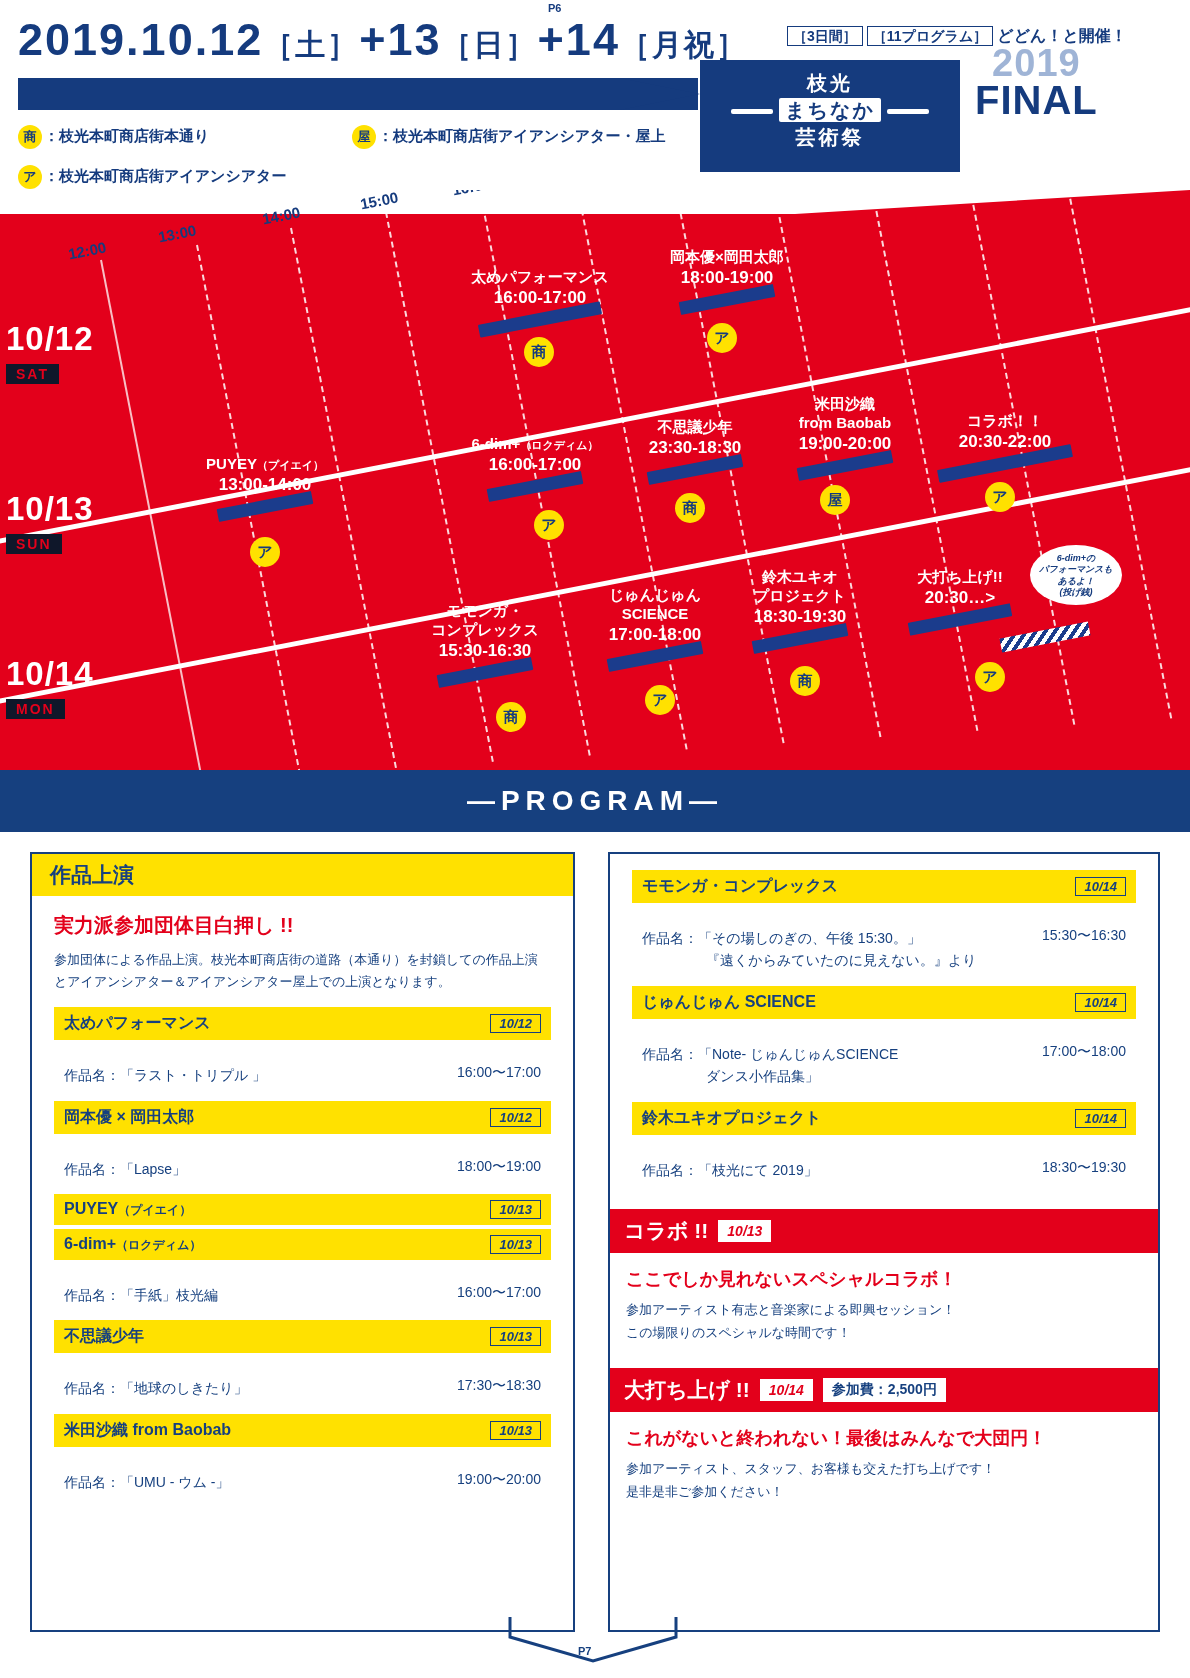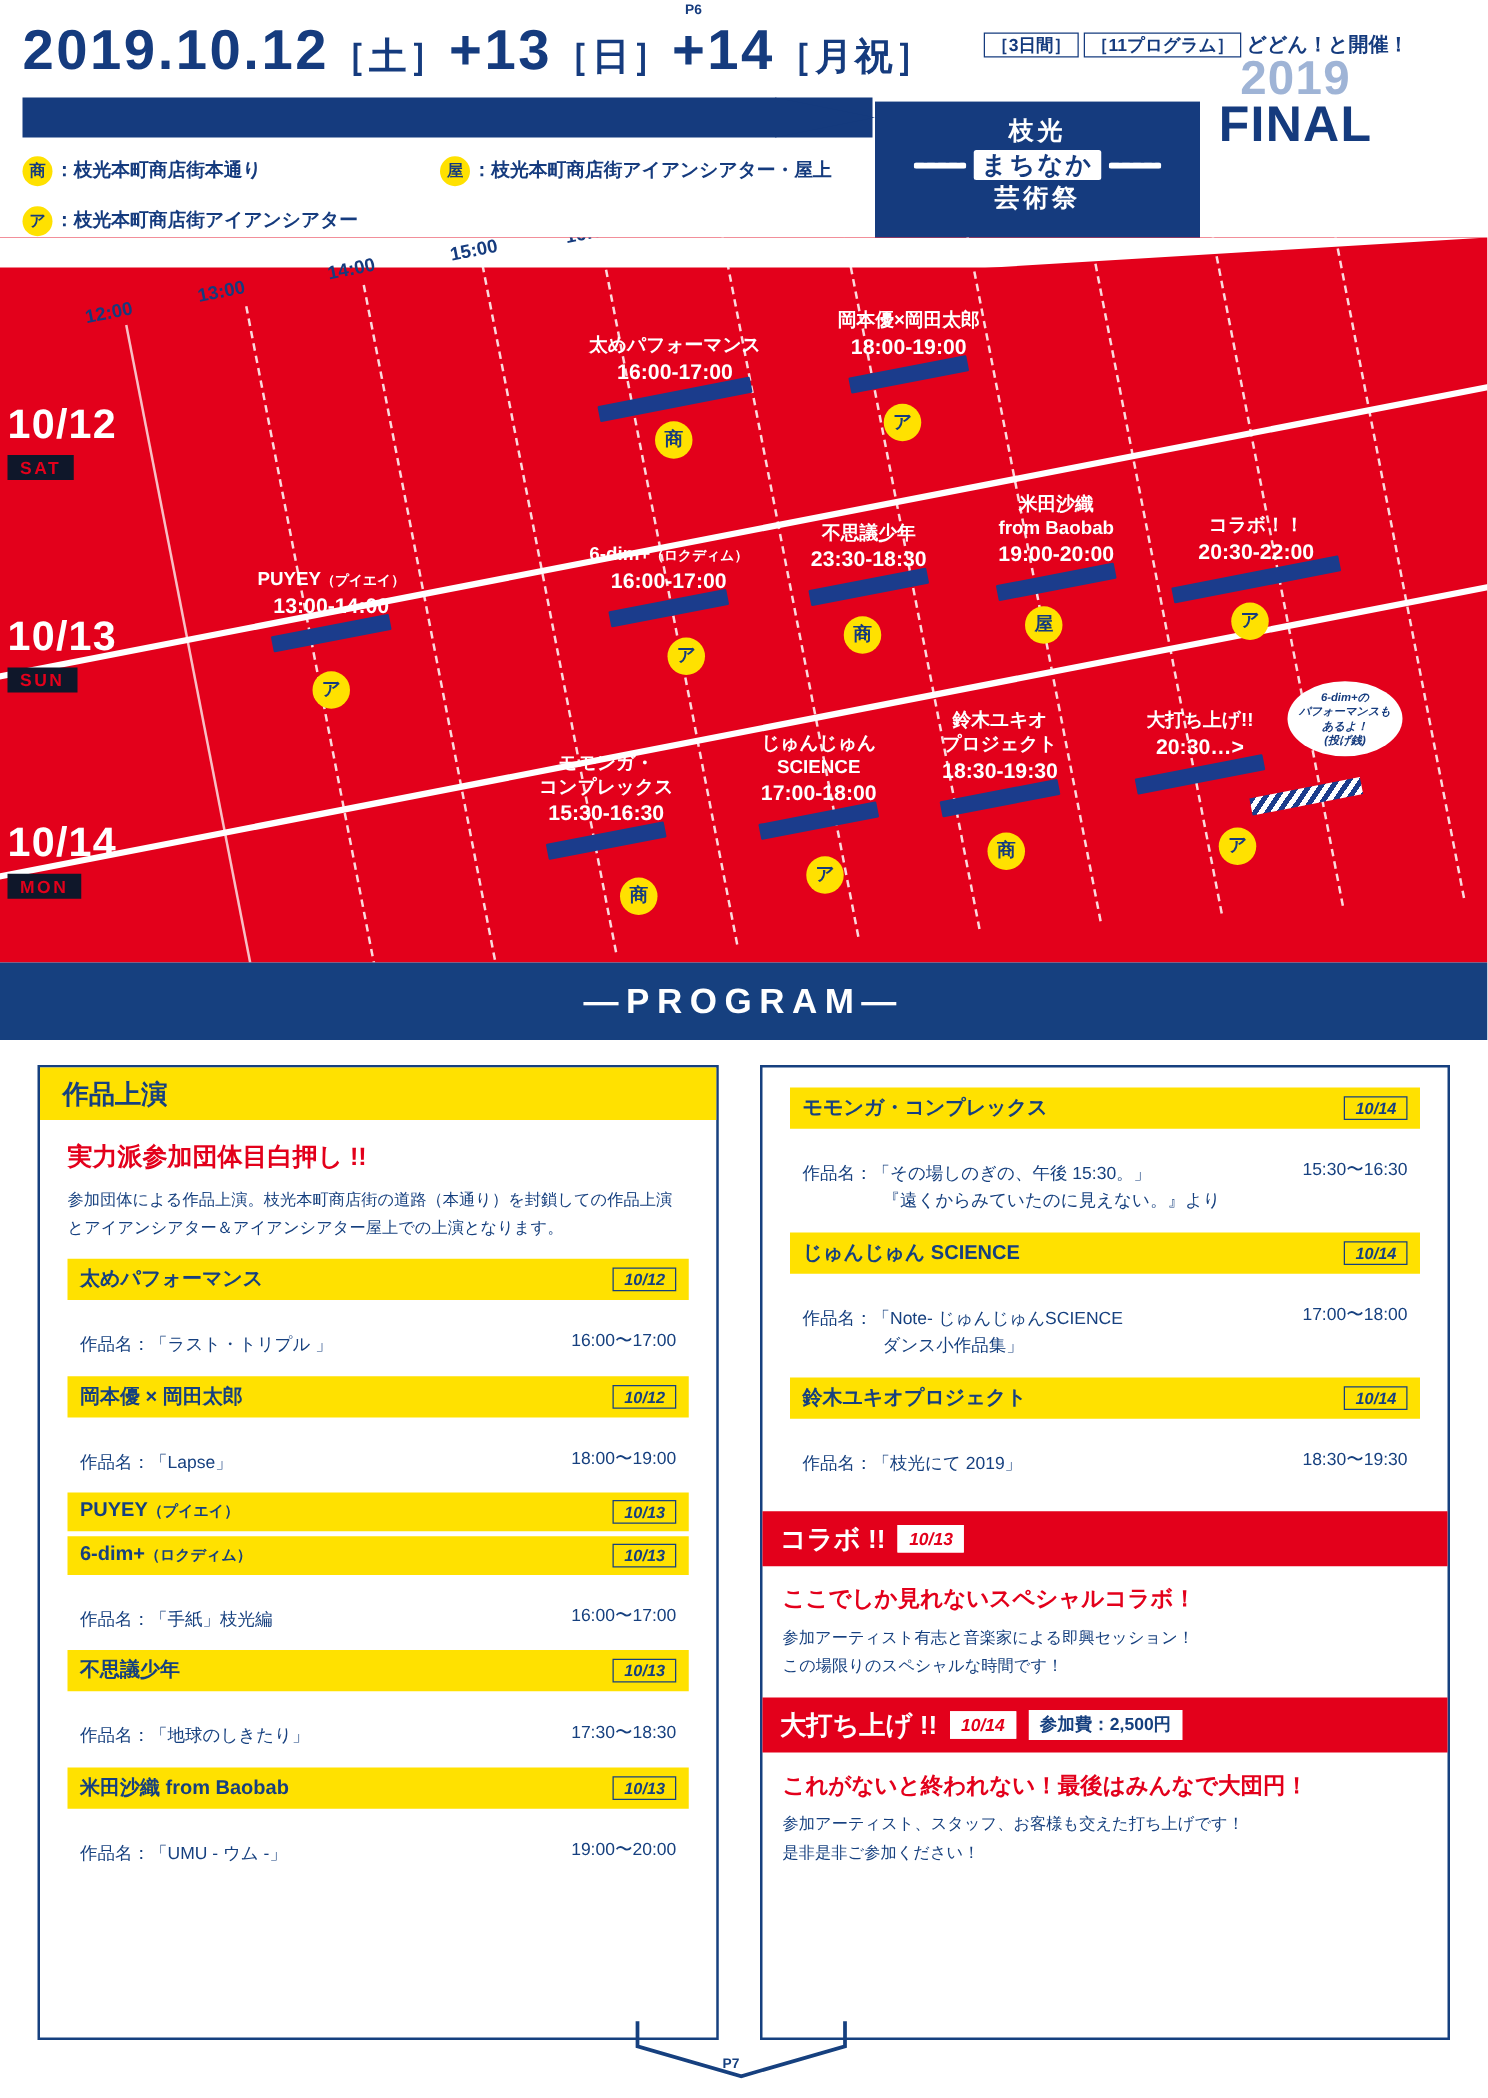--- a/index.html
+++ b/index.html
@@ -30,21 +30,20 @@
   }
   #banner-arrow {
     position:absolute; left:620px; top:78px; width:0; height:0;
     border-top:16px solid transparent; border-bottom:16px solid transparent;
     border-left:80px solid #153b7e;
   }
   #festival-logo {
     position:absolute; left:700px; top:60px; width:260px; height:112px;
     background:#153b7e; color:#fff; text-align:center;
     clip-path:polygon(0 0,100% 0,100% 100%,52% 100%,45% 118%,38% 100%,0 100%);
-    margin-top:21px;
   }
   #festival-logo .l1 { font-size:20px; font-weight:bold; margin-top:10px; letter-spacing:3px;}
   #festival-logo .l2 { font-size:20px; font-weight:bold; letter-spacing:2px; }
   #festival-logo .l2 span { background:#fff; color:#153b7e; padding:1px 6px; border-radius:2px;}
   #festival-logo .l3 { font-size:20px; font-weight:bold; letter-spacing:3px; }
   #festival-logo .dash { display:inline-block; width:42px; border-top:3px dashed #fff; vertical-align:middle; margin:0 6px;}
   #final-logo { position:absolute; left:975px; top:46px; text-align:center; color:#153b7e;}
   #final-logo .y { font-size:38px; font-weight:bold; letter-spacing:1px; line-height:0.9; color:#9fb4d6;}
   #final-logo .f { font-size:40px; font-weight:bold; letter-spacing:1px; line-height:1;}
 
@@ -409,21 +408,21 @@
       </div>
       <div class="redblock">
         <div class="rl">ここでしか見れないスペシャルコラボ！</div>
         <div class="rd">
           <span>参加アーティスト有志と音楽家による即興セッション！</span><br>
           <span>この場限りのスペシャルな時間です！</span>
         </div>
       </div>
     </div>
 
-    <div style="margin:14px 0 0;">
+    <div style="margin:24px 0 0;">
       <div class="redhead">
         <span>大打ち上げ !!</span>
         <span class="datebox">10/14</span>
         <span class="feebox">参加費：2,500円</span>
       </div>
       <div class="redblock">
         <div class="rl">これがないと終われない！最後はみんなで大団円！</div>
         <div class="rd">
           <span>参加アーティスト、スタッフ、お客様も交えた打ち上げです！</span><br>
           <span>是非是非ご参加ください！</span>

